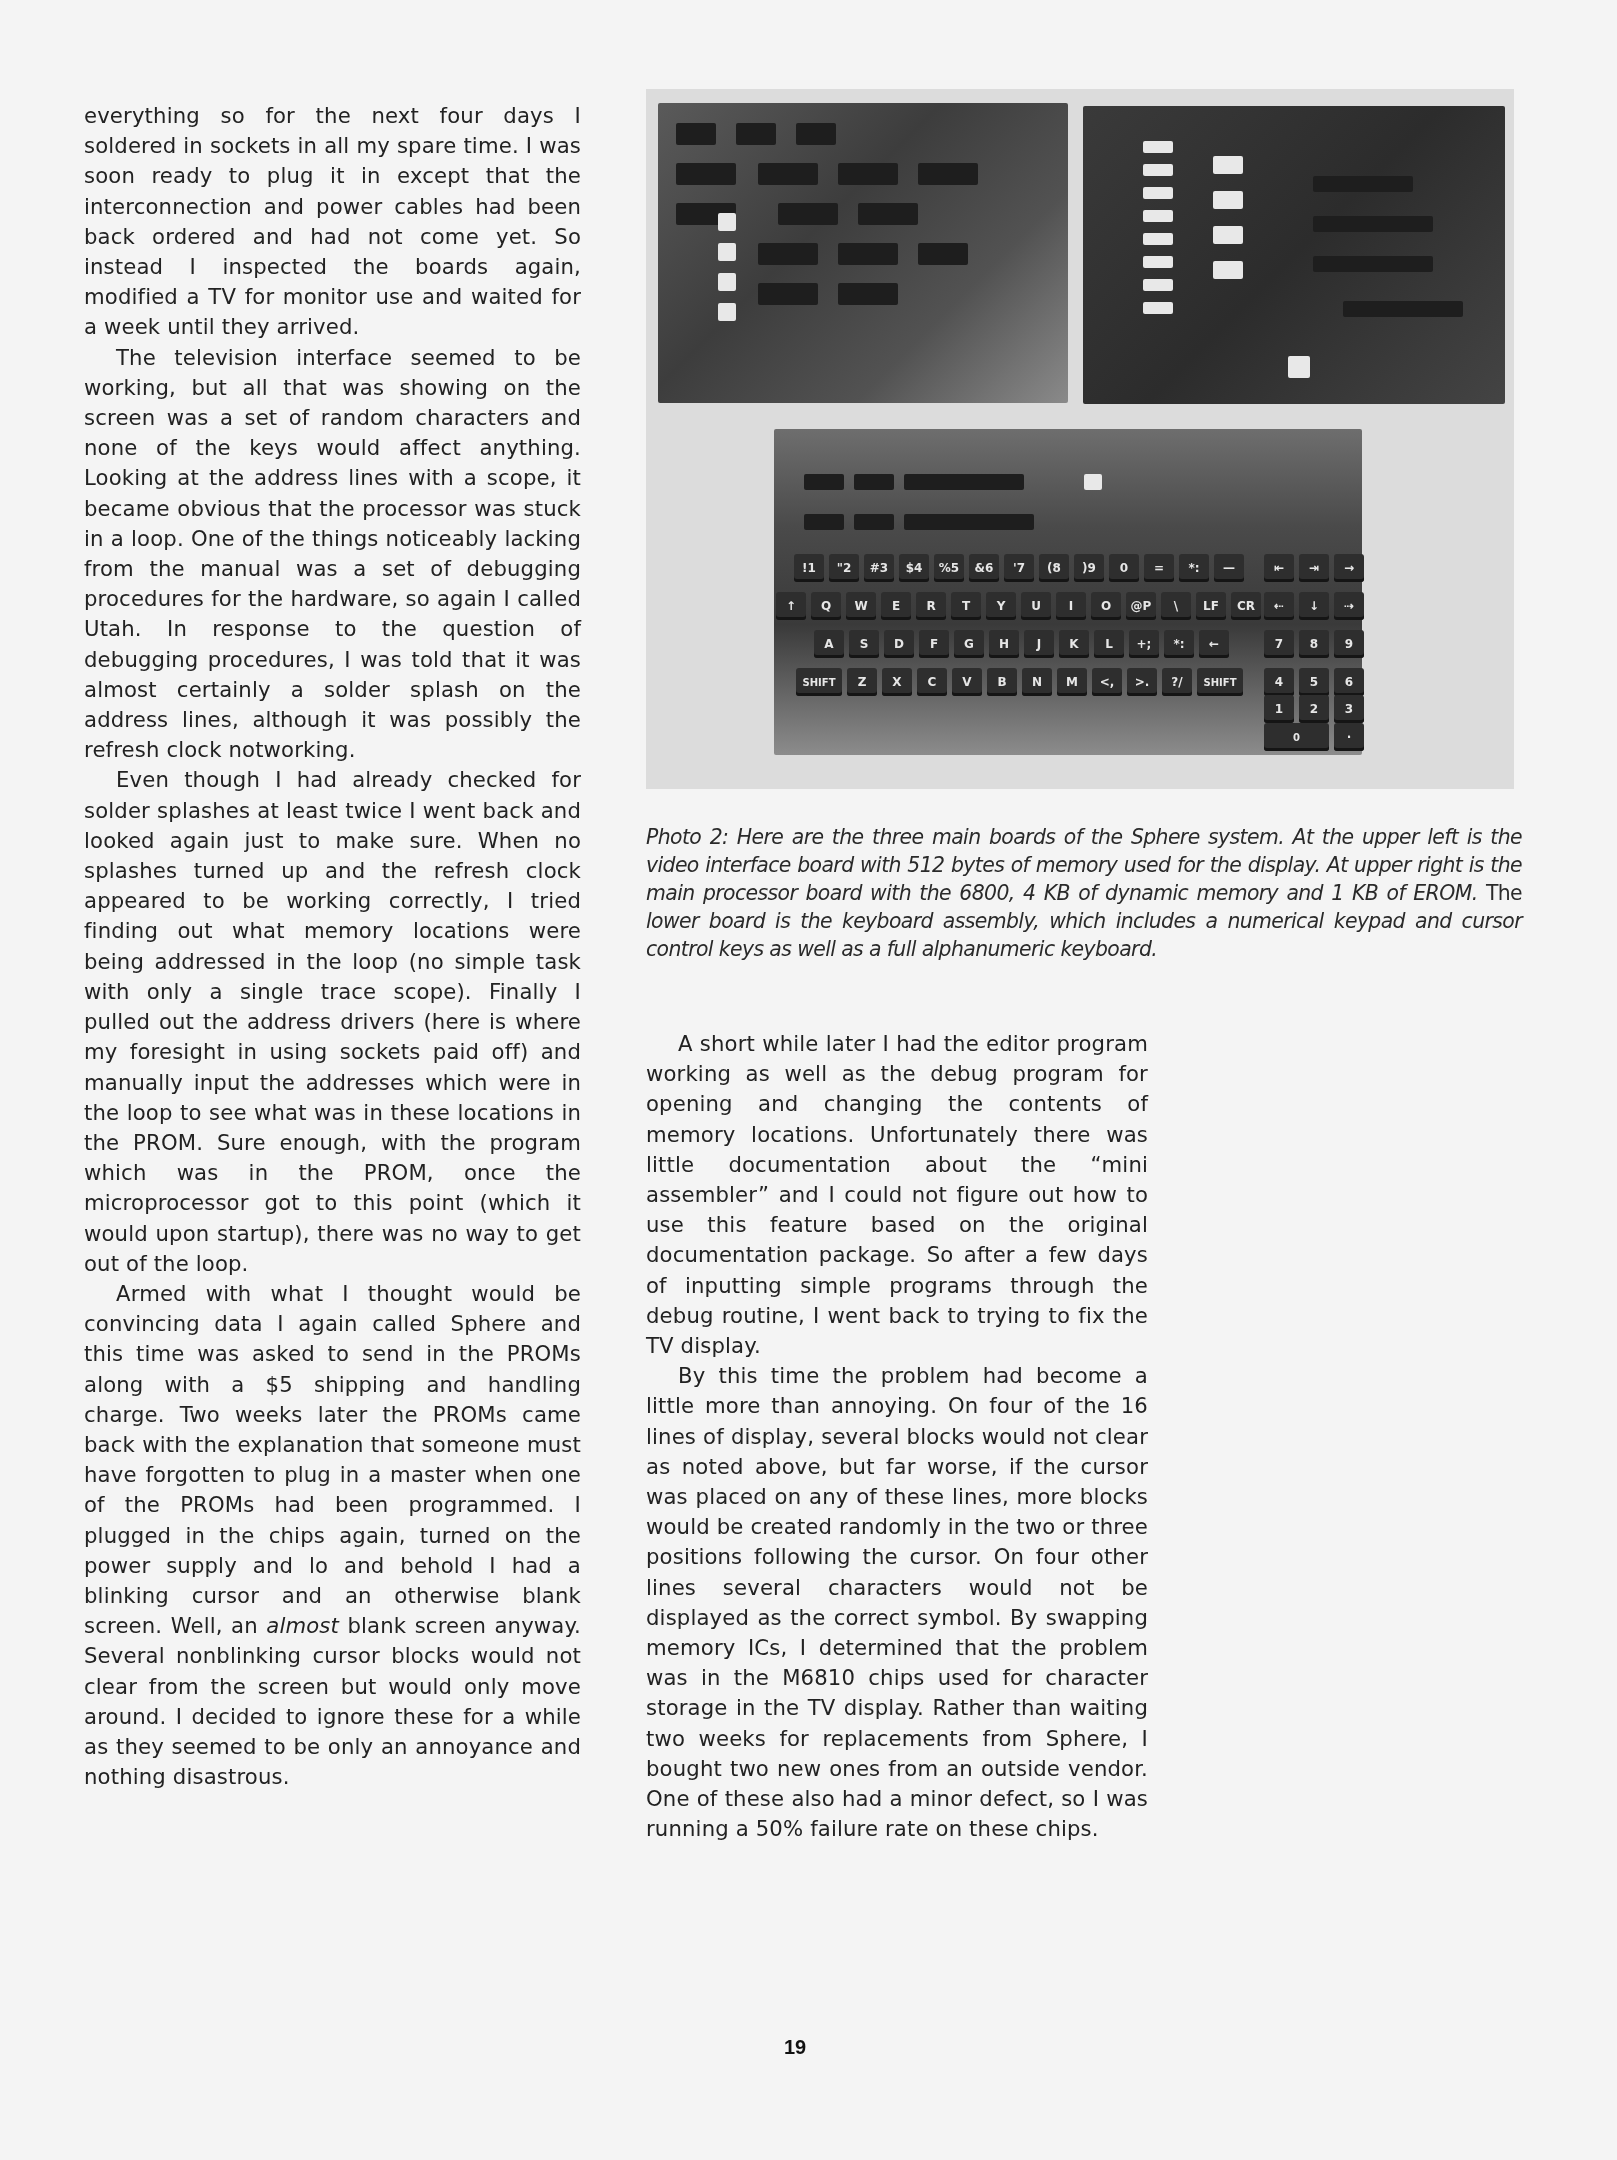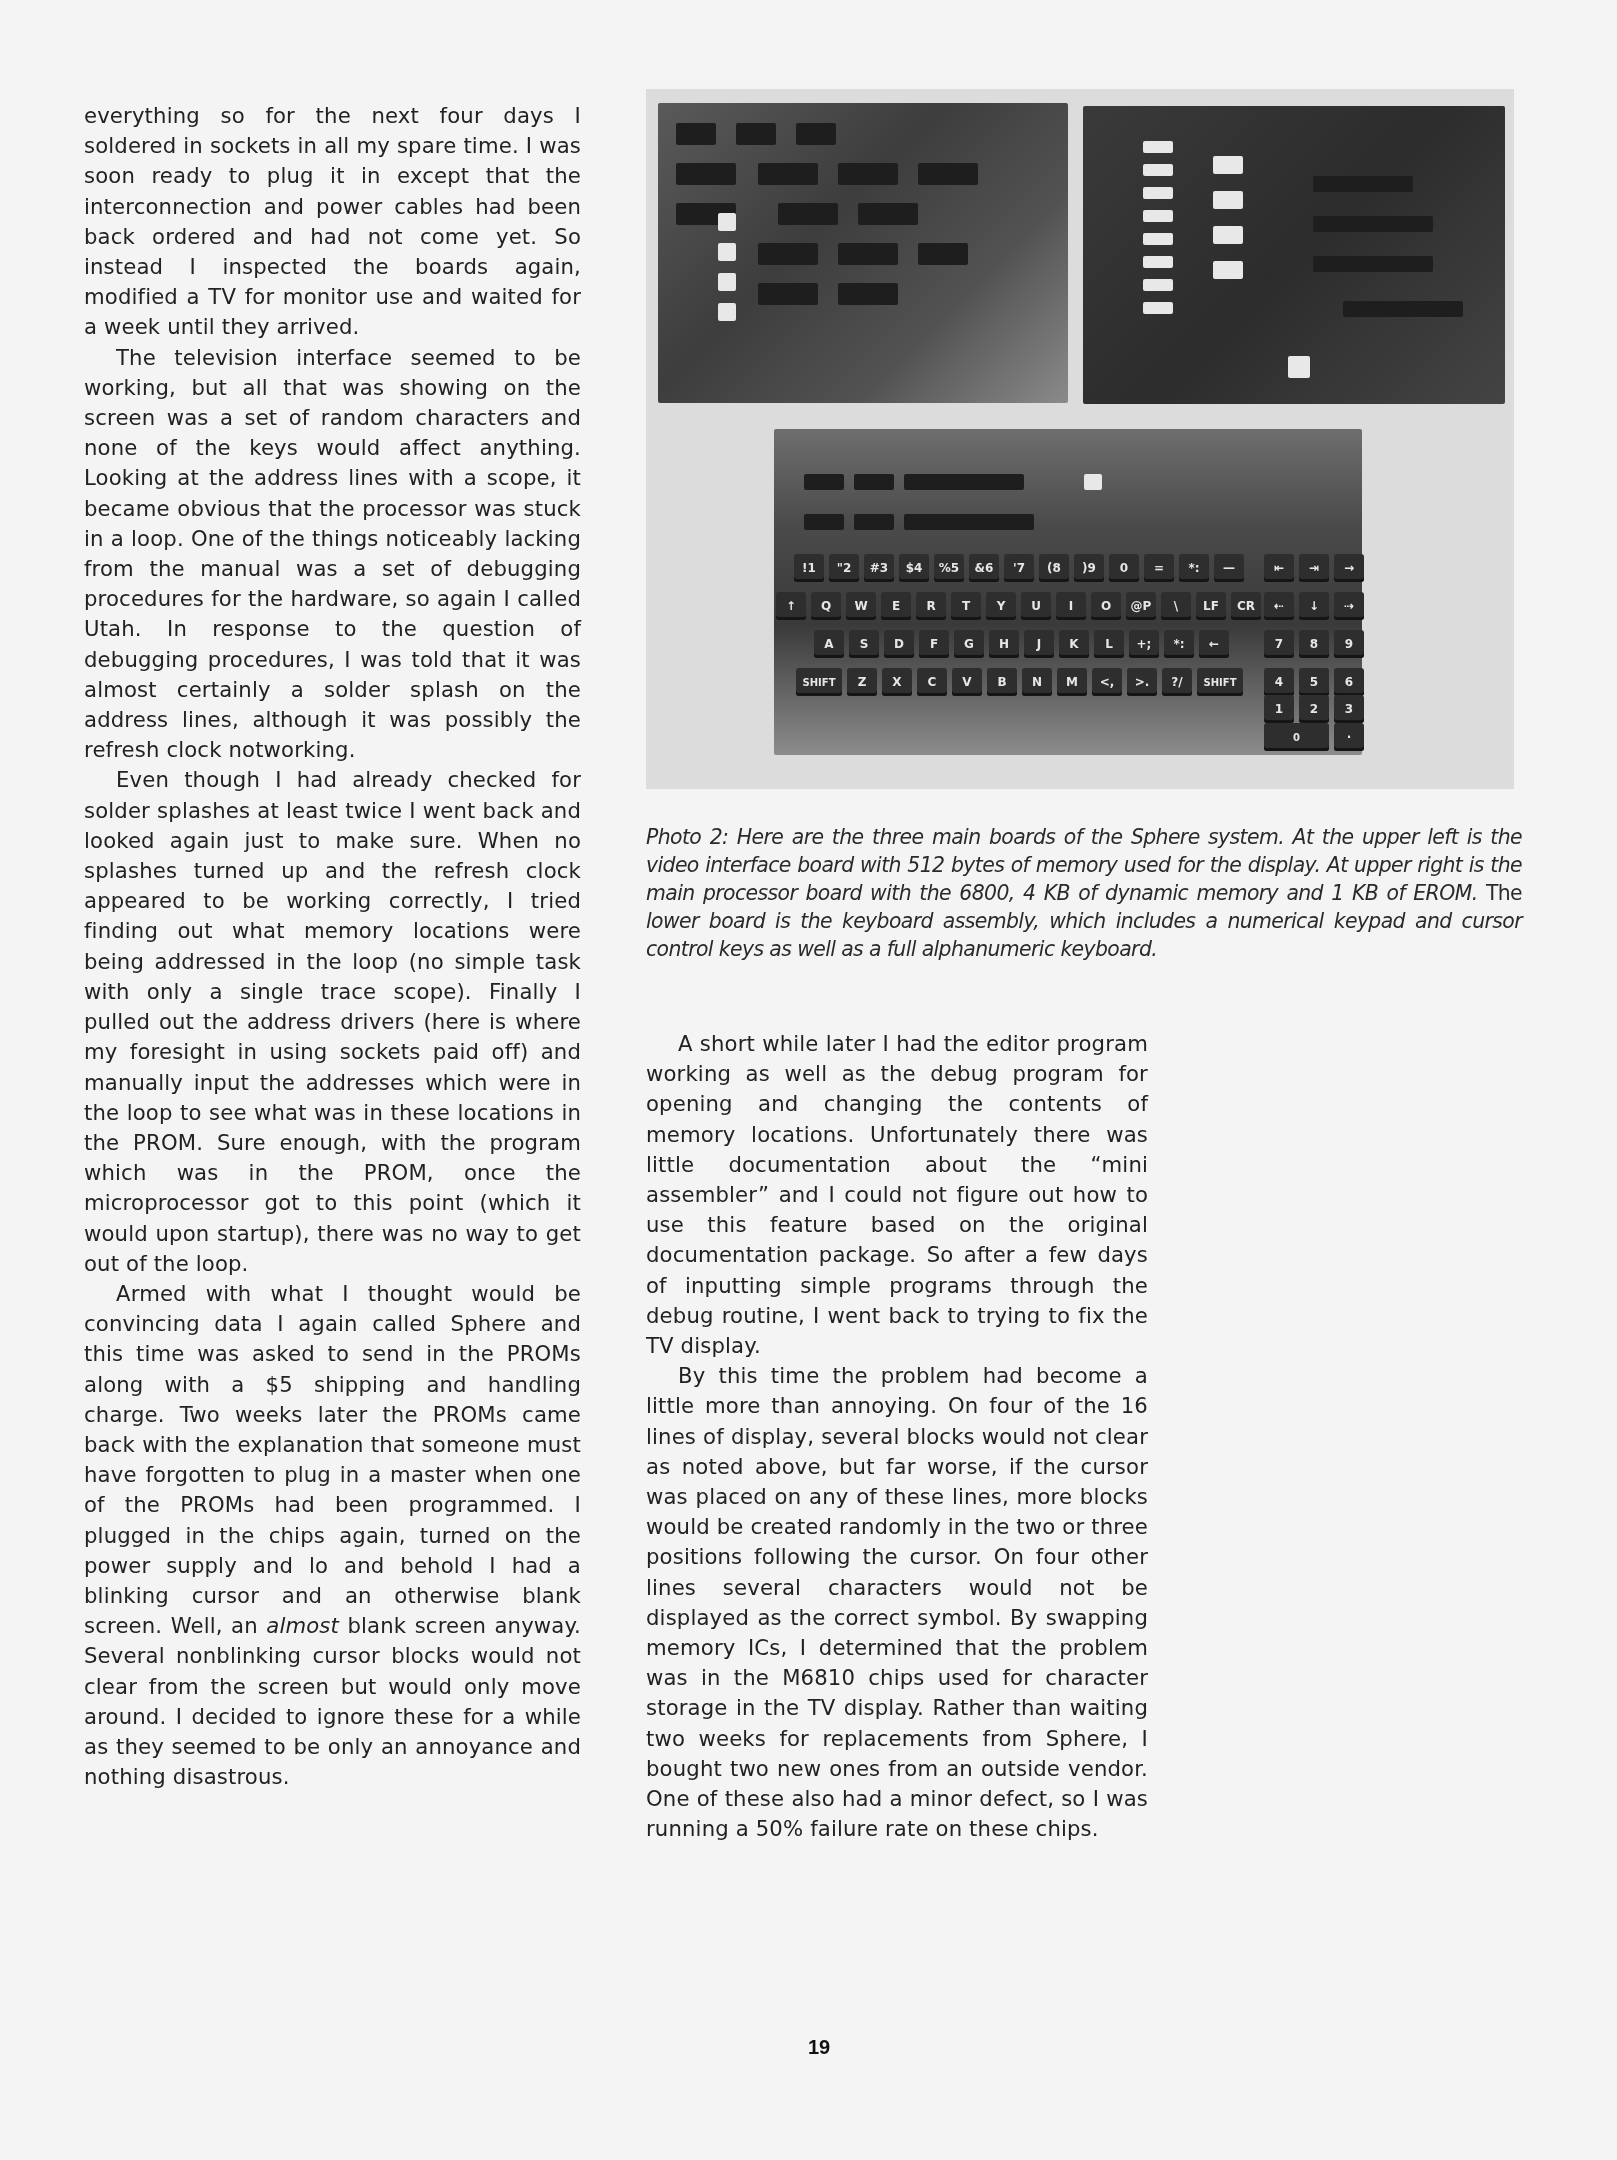--- a/index.html
+++ b/index.html
@@ -47,21 +47,21 @@
     }
     .key.wide { width: 46px; font-size: 10px; }
 
     #caption {
       position: absolute; left: 646px; top: 823px; width: 876px;
       font-family: "DejaVu Sans", sans-serif; font-style: italic;
       font-size: 20.4px; line-height: 28px; letter-spacing: -0.6px;
       color: #2a2a2a; text-align: justify;
     }
     #page-number {
-      position: absolute; left: 808px; top: 2036px;
+      position: absolute; left: 784px; top: 2036px;
       font-family: "Liberation Sans", sans-serif; font-weight: bold;
       font-size: 20px; color: #111;
     }
   </style>
 </head>
 <body>
 
 <div id="left-col" class="col">
   <p class="first">everything so for the next four days I soldered in sockets in all my spare time. I was soon ready to plug it in except that the interconnection and power cables had been back ordered and had not come yet. So instead I inspected the boards again, modified a TV for monitor use and waited for a week until they arrived.</p>
   <p>The television interface seemed to be working, but all that was showing on the screen was a set of random characters and none of the keys would affect anything. Looking at the address lines with a scope, it became obvious that the processor was stuck in a loop. One of the things noticeably lacking from the manual was a set of debugging procedures for the hardware, so again I called Utah. In response to the question of debugging procedures, I was told that it was almost certainly a solder splash on the address lines, although it was possibly the refresh clock notworking.</p>

